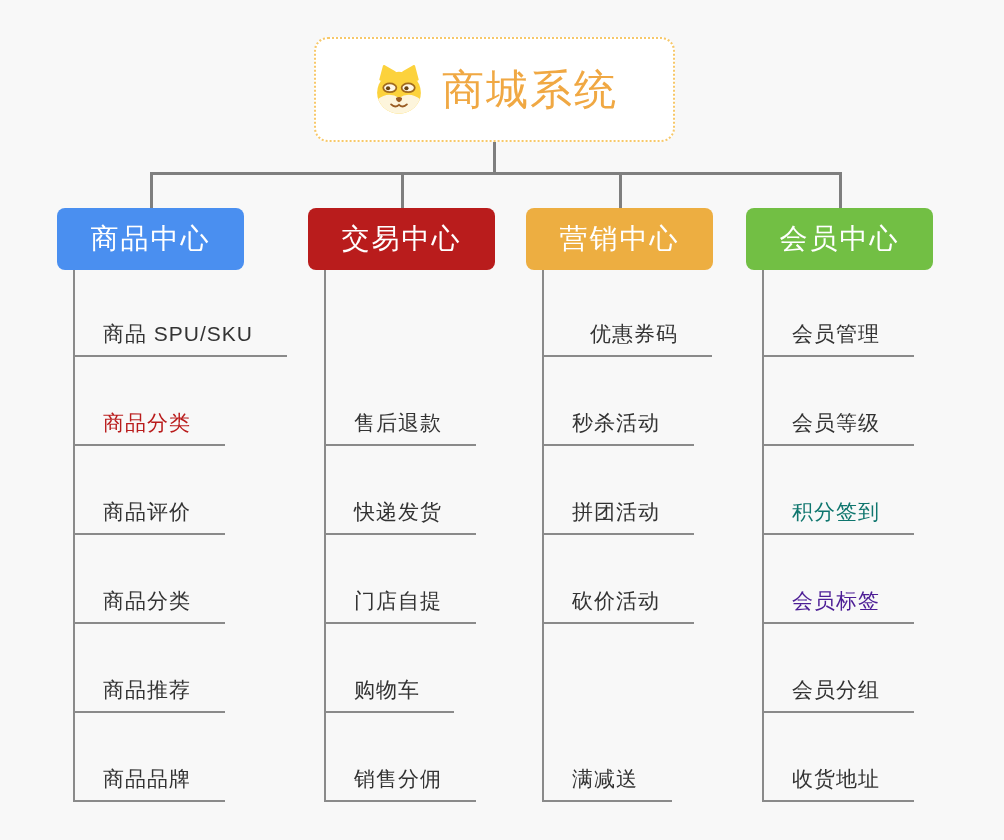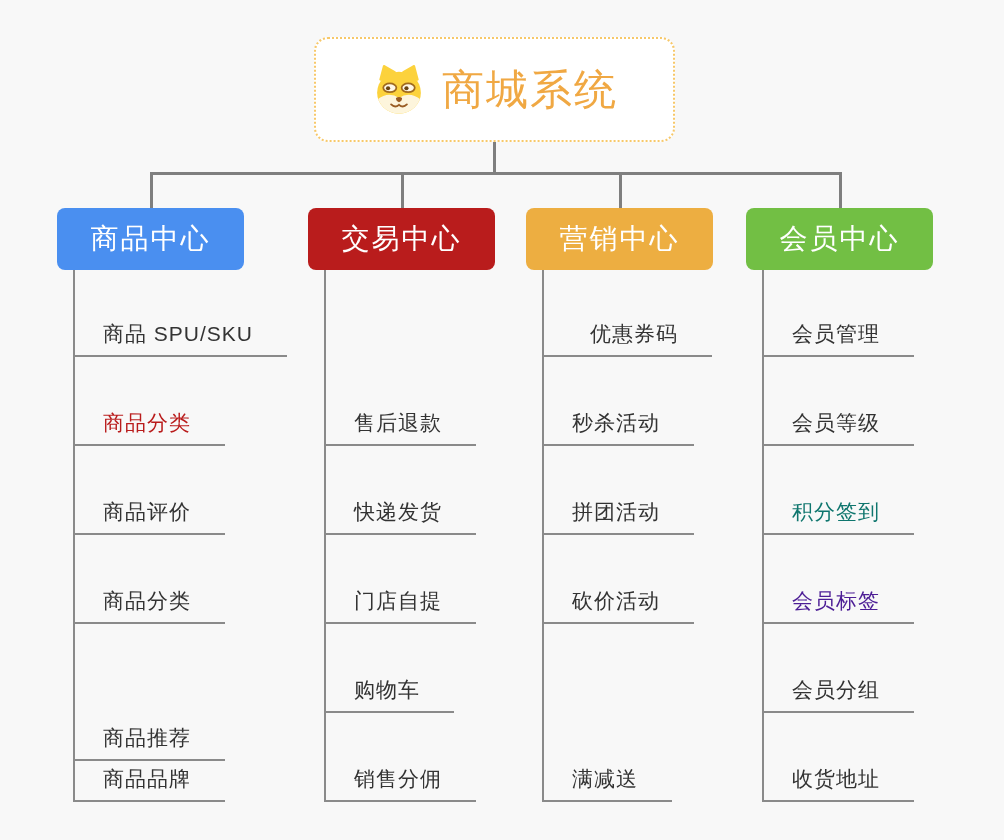--- a/index.html
+++ b/index.html
@@ -72,21 +72,21 @@
     <div class="cline" style="left: 150px; top: 172px; width: 692px; height: 3px; background: rgb(127, 127, 127);"></div>
     <div class="cline" style="left: 150px; top: 174px; width: 3px; height: 34px; background: rgb(127, 127, 127);"></div>
     <div class="branch-header" style="left: 57px; top: 208px; width: 187px; height: 62px; background: rgb(74, 143, 240); color: rgb(255, 255, 255);">
       <span>商品中心</span>
     </div>
     <div class="rail" style="left: 73px; top: 270px; height: 532px; background: rgb(138, 138, 138);"></div>
     <div class="leaf" style="left: 73px; top: 318px; color: rgb(51, 51, 51); border-bottom-color: rgb(138, 138, 138);">商品 SPU/SKU</div>
     <div class="leaf" style="left: 73px; top: 407px; color: #b91c1c; border-bottom-color: rgb(138, 138, 138); text-align: right;">商品分类</div>
     <div class="leaf" style="left: 73px; top: 496px; color: rgb(51, 51, 51); border-bottom-color: rgb(138, 138, 138);">商品评价</div>
     <div class="leaf" style="left: 73px; top: 585px; color: rgb(51, 51, 51); border-bottom-color: rgb(138, 138, 138);">商品分类</div>
-    <div class="leaf" style="left: 73px; top: 674px; color: rgb(51, 51, 51); border-bottom-color: rgb(138, 138, 138); margin-top: 48px;">商品推荐</div>
+    <div class="leaf" style="left: 73px; top: 674px; color: rgb(51, 51, 51); border-bottom-color: rgb(138, 138, 138);">商品推荐</div>
     <div class="leaf" style="left: 73px; top: 763px; color: rgb(51, 51, 51); border-bottom-color: rgb(138, 138, 138);">商品品牌</div>
     <div class="cline" style="left: 401px; top: 174px; width: 3px; height: 34px; background: rgb(127, 127, 127);"></div>
     <div class="branch-header" style="left: 308px; top: 208px; width: 187px; height: 62px; background: #b91c1c; color: rgb(255, 255, 255);">
       <span>交易中心</span>
     </div>
     <div class="rail" style="left: 324px; top: 270px; height: 532px; background: rgb(138, 138, 138);"></div>
     <div class="leaf" style="left: 324px; top: 407px; color: rgb(51, 51, 51); border-bottom-color: rgb(138, 138, 138);">售后退款</div>
     <div class="leaf" style="left: 324px; top: 496px; color: rgb(51, 51, 51); border-bottom-color: rgb(138, 138, 138);">快递发货</div>
     <div class="leaf" style="left: 324px; top: 585px; color: rgb(51, 51, 51); border-bottom-color: rgb(138, 138, 138);">门店自提</div>
     <div class="leaf" style="left: 324px; top: 674px; color: rgb(51, 51, 51); border-bottom-color: rgb(138, 138, 138);">购物车</div>

